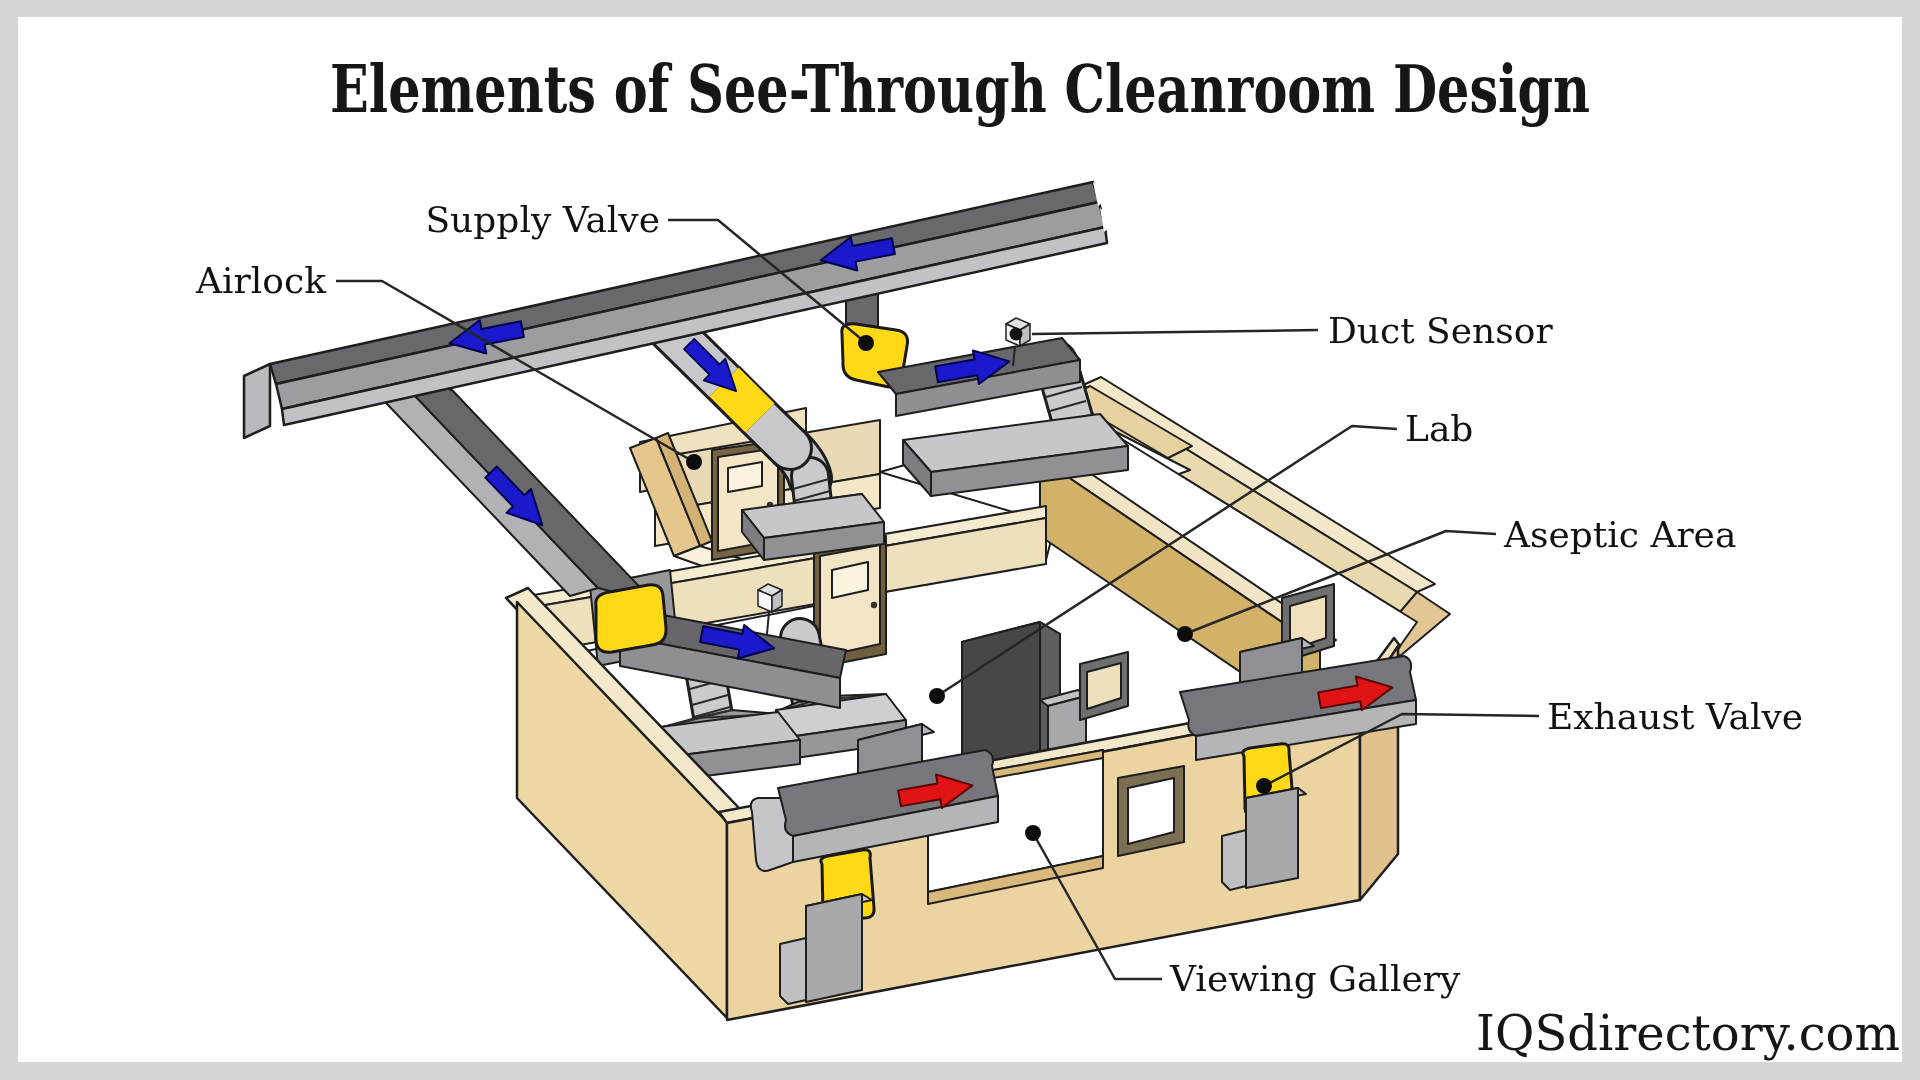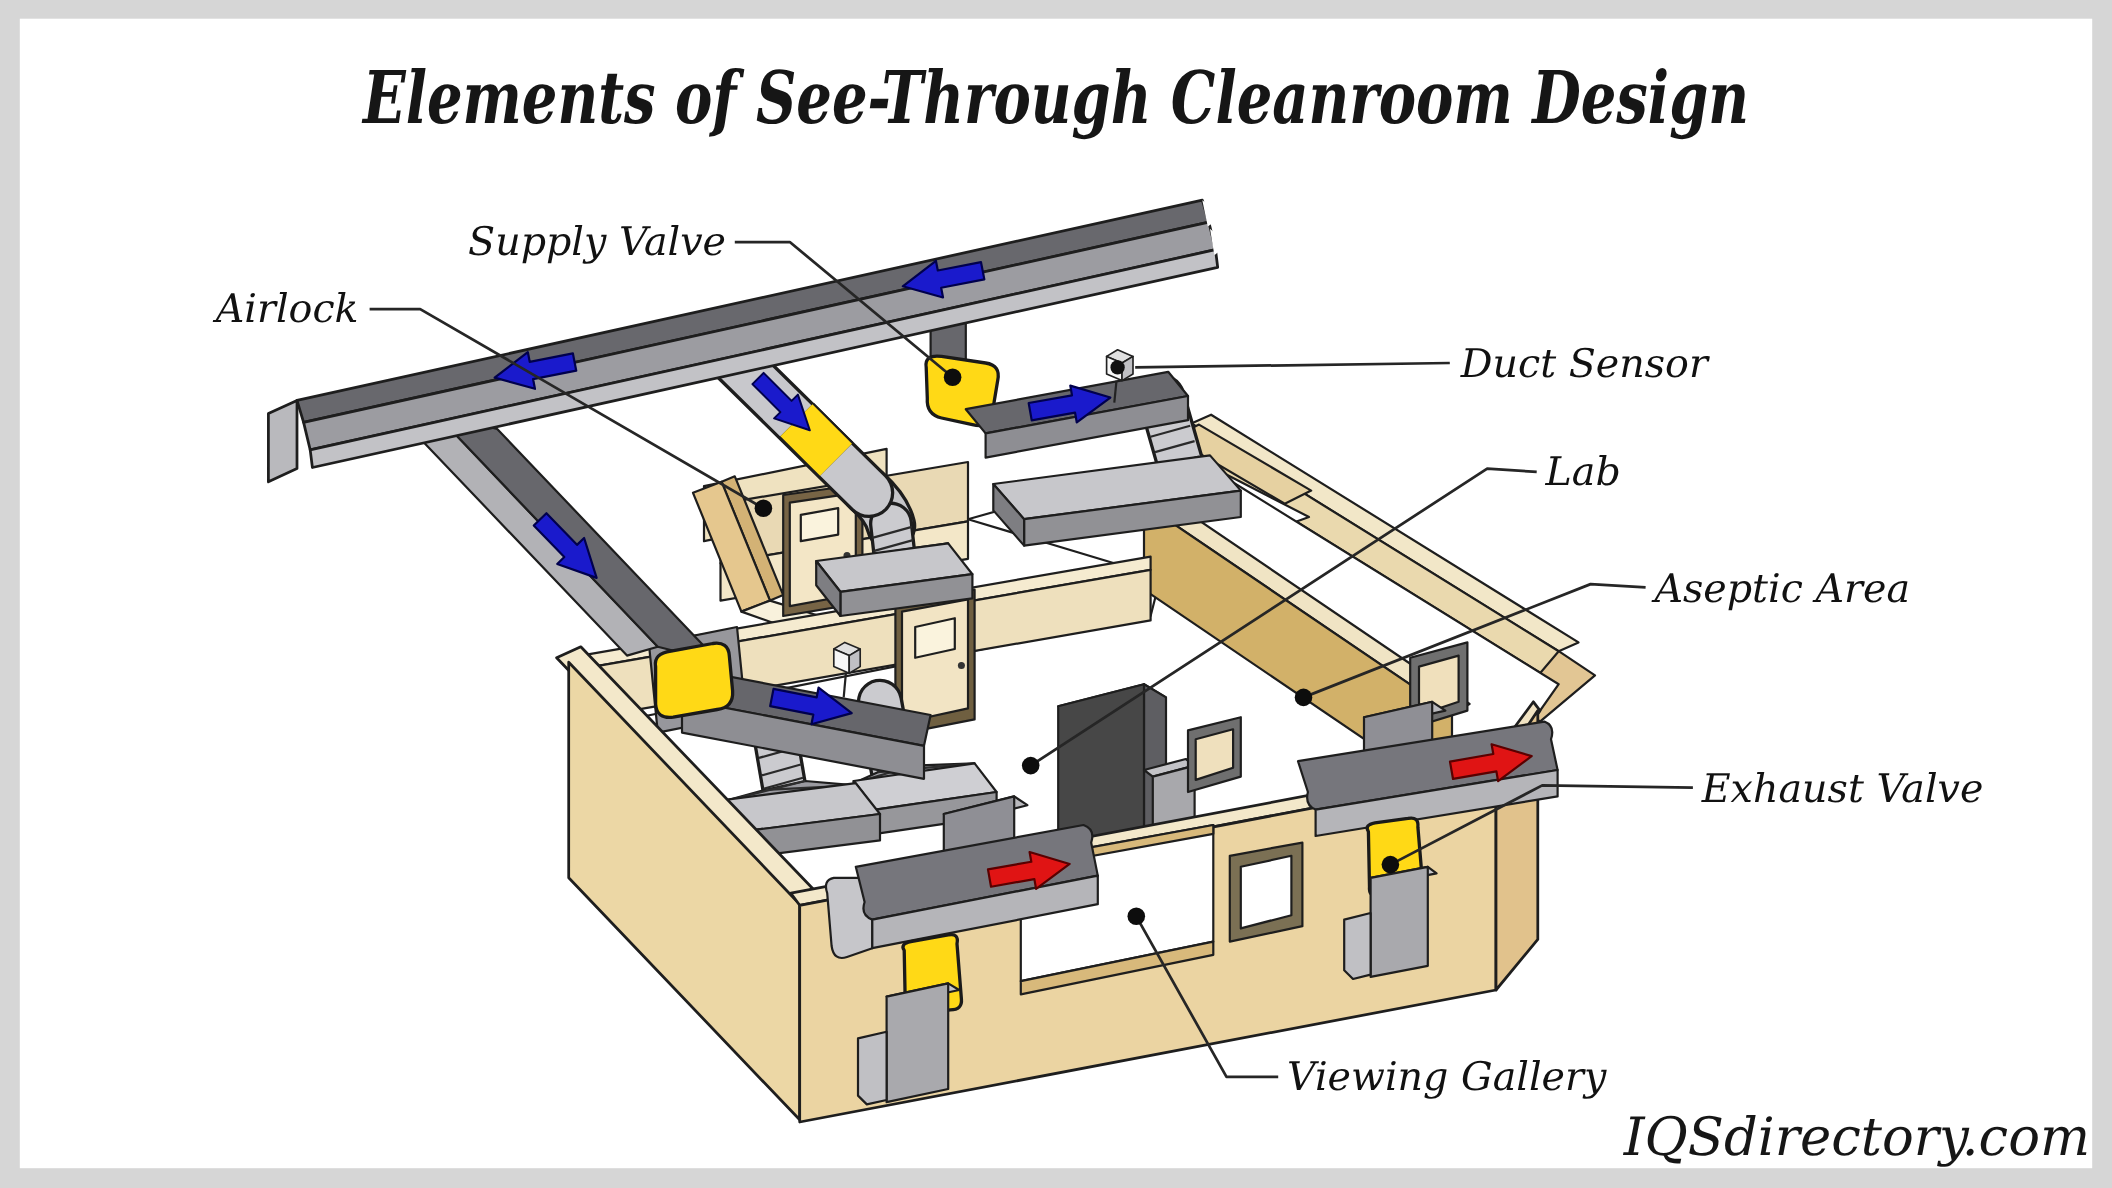--- a/index.html
+++ b/index.html
@@ -1,21 +1,21 @@
 <!DOCTYPE html>
 <html style="--supply_airflow_arrow: #1A1ACC; --exhaust_airflow_arrow: #E01414; --valve_connector: #FFD916; --duct_dark: #68686D; --duct_light: #9A9A9F; --duct_flange: #C2C2C6; --wall_tan: #ECD7A5; --wall_dark_tan: #D2B169; --floor: #FFFFFF; --frame_background: #D6D6D6; --text: #111111;"><head>
 <meta charset="utf-8">
 <style>
   html,body{margin:0;padding:0;}
   body{
     width:1920px;height:1080px;overflow:hidden;
     background:var(--frame_background,#D6D6D6);
     font-family:"DejaVu Serif","Liberation Serif",serif;
   }
-  .stage{position:absolute;inset:0;font-style:italic;}
+  .stage{position:absolute;inset:0;}
   svg{position:absolute;left:0;top:0;width:1920px;height:1080px;display:block;}
   .lbl{font-family:"DejaVu Serif","Liberation Serif",serif;font-size:36px;fill:var(--text,#111);}
   .ttl{font-family:"DejaVu Serif","Liberation Serif",serif;font-size:66px;font-weight:700;fill:#161616;}
   .wmk{font-family:"DejaVu Serif","Liberation Serif",serif;font-size:48px;fill:#161616;}
   .ln{fill:none;stroke:#262626;stroke-width:2.5;}
   .dot{fill:#0d0d0d;stroke:none;}
   polygon,path,rect{stroke-linejoin:round;}
 </style>
 </head>
 <body>

